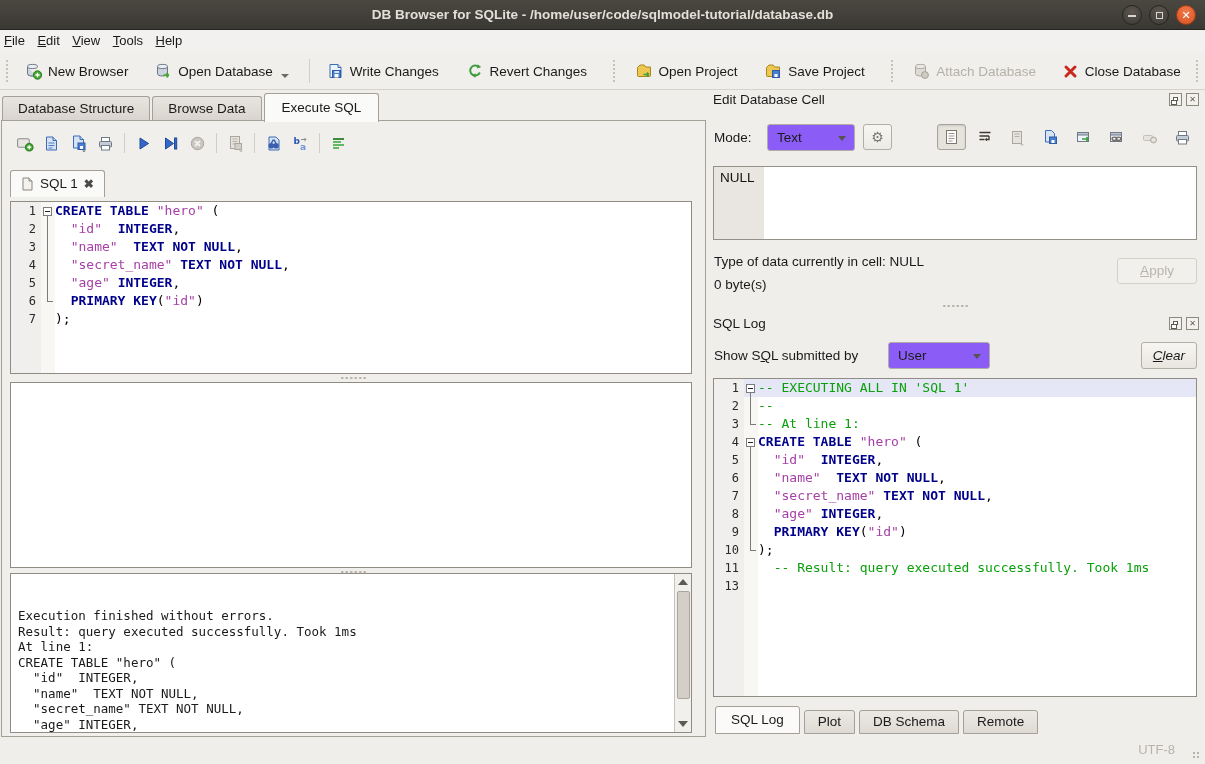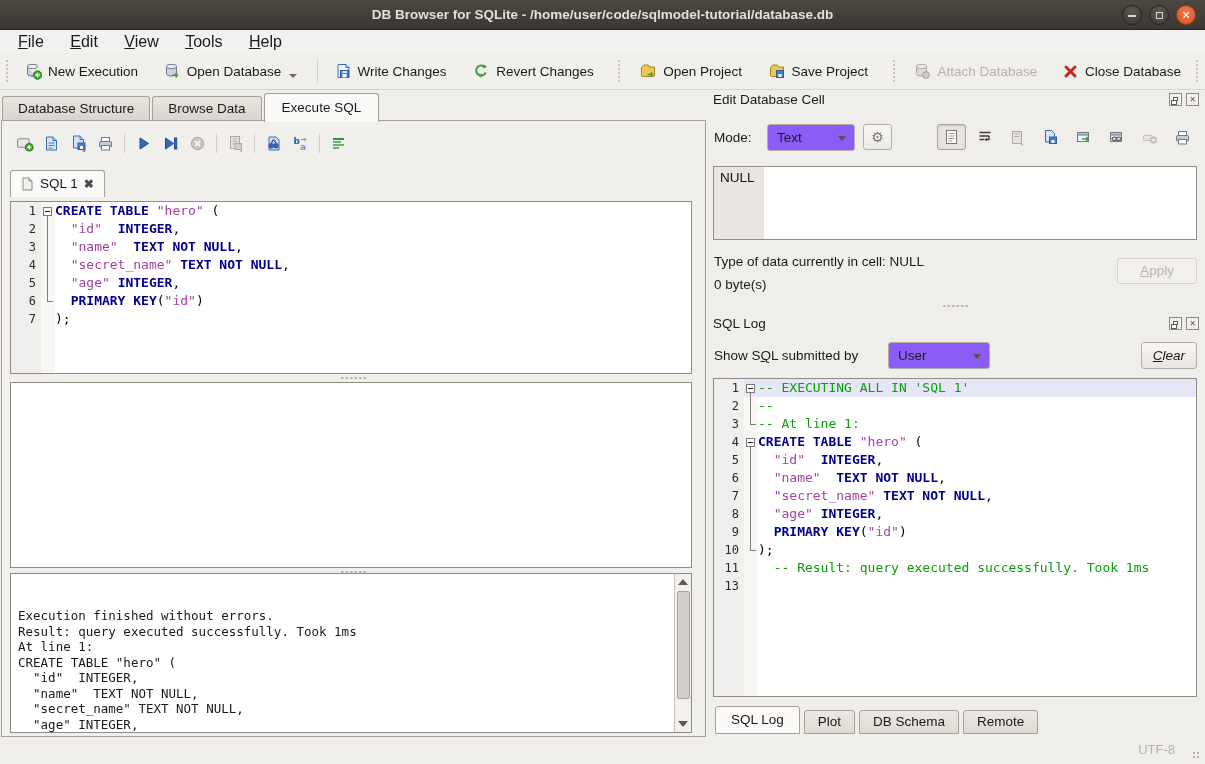--- a/index.html
+++ b/index.html
@@ -17,21 +17,21 @@
   .wcontrols { position:absolute; right:9px; top:5px; display:flex; gap:7px; }
   .wbtn { width:20px; height:20px; border-radius:50%; border:1px solid #27251f;
     background:radial-gradient(circle at 50% 32%,#5b574f,#3c3934);
     color:#d9d5cc; font-size:11px; line-height:18px; text-align:center; position:relative; }
   .wbtn.close { background:radial-gradient(circle at 50% 32%,#f0794d,#d6511f); border-color:#a03a14; color:#fff; }
   .wbtn .min-glyph { position:absolute; left:5px; right:5px; top:9px; height:1.5px; background:#d9d5cc; }
   .wbtn .max-glyph { position:absolute; left:6px; top:6px; width:7px; height:7px; border:1.5px solid #d9d5cc; }
 
   
   .menubar { position:absolute; left:0; top:30px; right:0; height:23px; background:#f2f1ef; }
-  .menu-item { display:inline-block; padding:3px 4px; font-size:16px;margin-left:14px; }
+  .menu-item { display:inline-block; padding:3px 4px; font-size:13px; }
   .menu-item::first-letter { text-decoration:underline; }
 
   
   .toolbar { position:absolute; left:0; top:53px; right:0; height:37px; background:#f1efec;
     border-bottom:1px solid #d7d3cc; display:flex; align-items:center; }
   .tb-handle { width:4px; height:22px; border-left:2px dotted #c6c1b9; margin:0 6px; }
   .tb-sep { width:1px; height:24px; background:#d2cec7; margin:0 7px; }
   .tb-btn { display:flex; align-items:center; gap:6px; padding:4px 9px; font-size:13.5px; white-space:nowrap; }
   .tb-btn.disabled { color:#b5b1a9; }
   .caret-down { width:0; height:0; border-left:4px solid transparent; border-right:4px solid transparent;
@@ -166,21 +166,21 @@
   <div class="toolbar">
     <span class="tb-handle"></span>
     <span class="tb-btn">
       <svg class="ico" width="18" height="18" viewBox="0 0 18 18">
           <path d="M3.5 4.5v7.2c0 1.4 2.3 2.3 5 2.3 1 0 2-.1 2.8-.3" fill="#ccd5df" stroke="#6b7686"></path>
           <path d="M3.5 4.5v7.2c0 1.4 2.3 2.3 5 2.3" fill="#ccd5df" stroke="#6b7686"></path>
           <ellipse cx="8.5" cy="4.5" rx="5" ry="2.1" fill="#e9edf2" stroke="#6b7686"></ellipse>
           <circle cx="13.5" cy="13" r="4.2" fill="#43a832" stroke="#2c7a1e"></circle>
           <path d="M13.5 10.8v4.4M11.3 13h4.4" stroke="#fff" stroke-width="1.4"></path>
         </svg>
-      <span>New Execution</span>
+      <span>New Browser</span>
     </span>
     <span style="width:14px"></span>
     <span class="tb-btn">
       <svg class="ico" width="18" height="18" viewBox="0 0 18 18">
           <path d="M3.5 4.5v7.2c0 1.4 2.3 2.3 5 2.3s5-.9 5-2.3V4.5" fill="#ccd5df" stroke="#6b7686"></path>
           <ellipse cx="8.5" cy="4.5" rx="5" ry="2.1" fill="#e9edf2" stroke="#6b7686"></ellipse>
           <path d="M9.5 13.2h5.2m0 0-2.2-2.2m2.2 2.2-2.2 2.2" stroke="#43a832" stroke-width="1.7" fill="none"></path>
         </svg>
       <span>Open Database</span>
       <span class="caret-down"></span>

